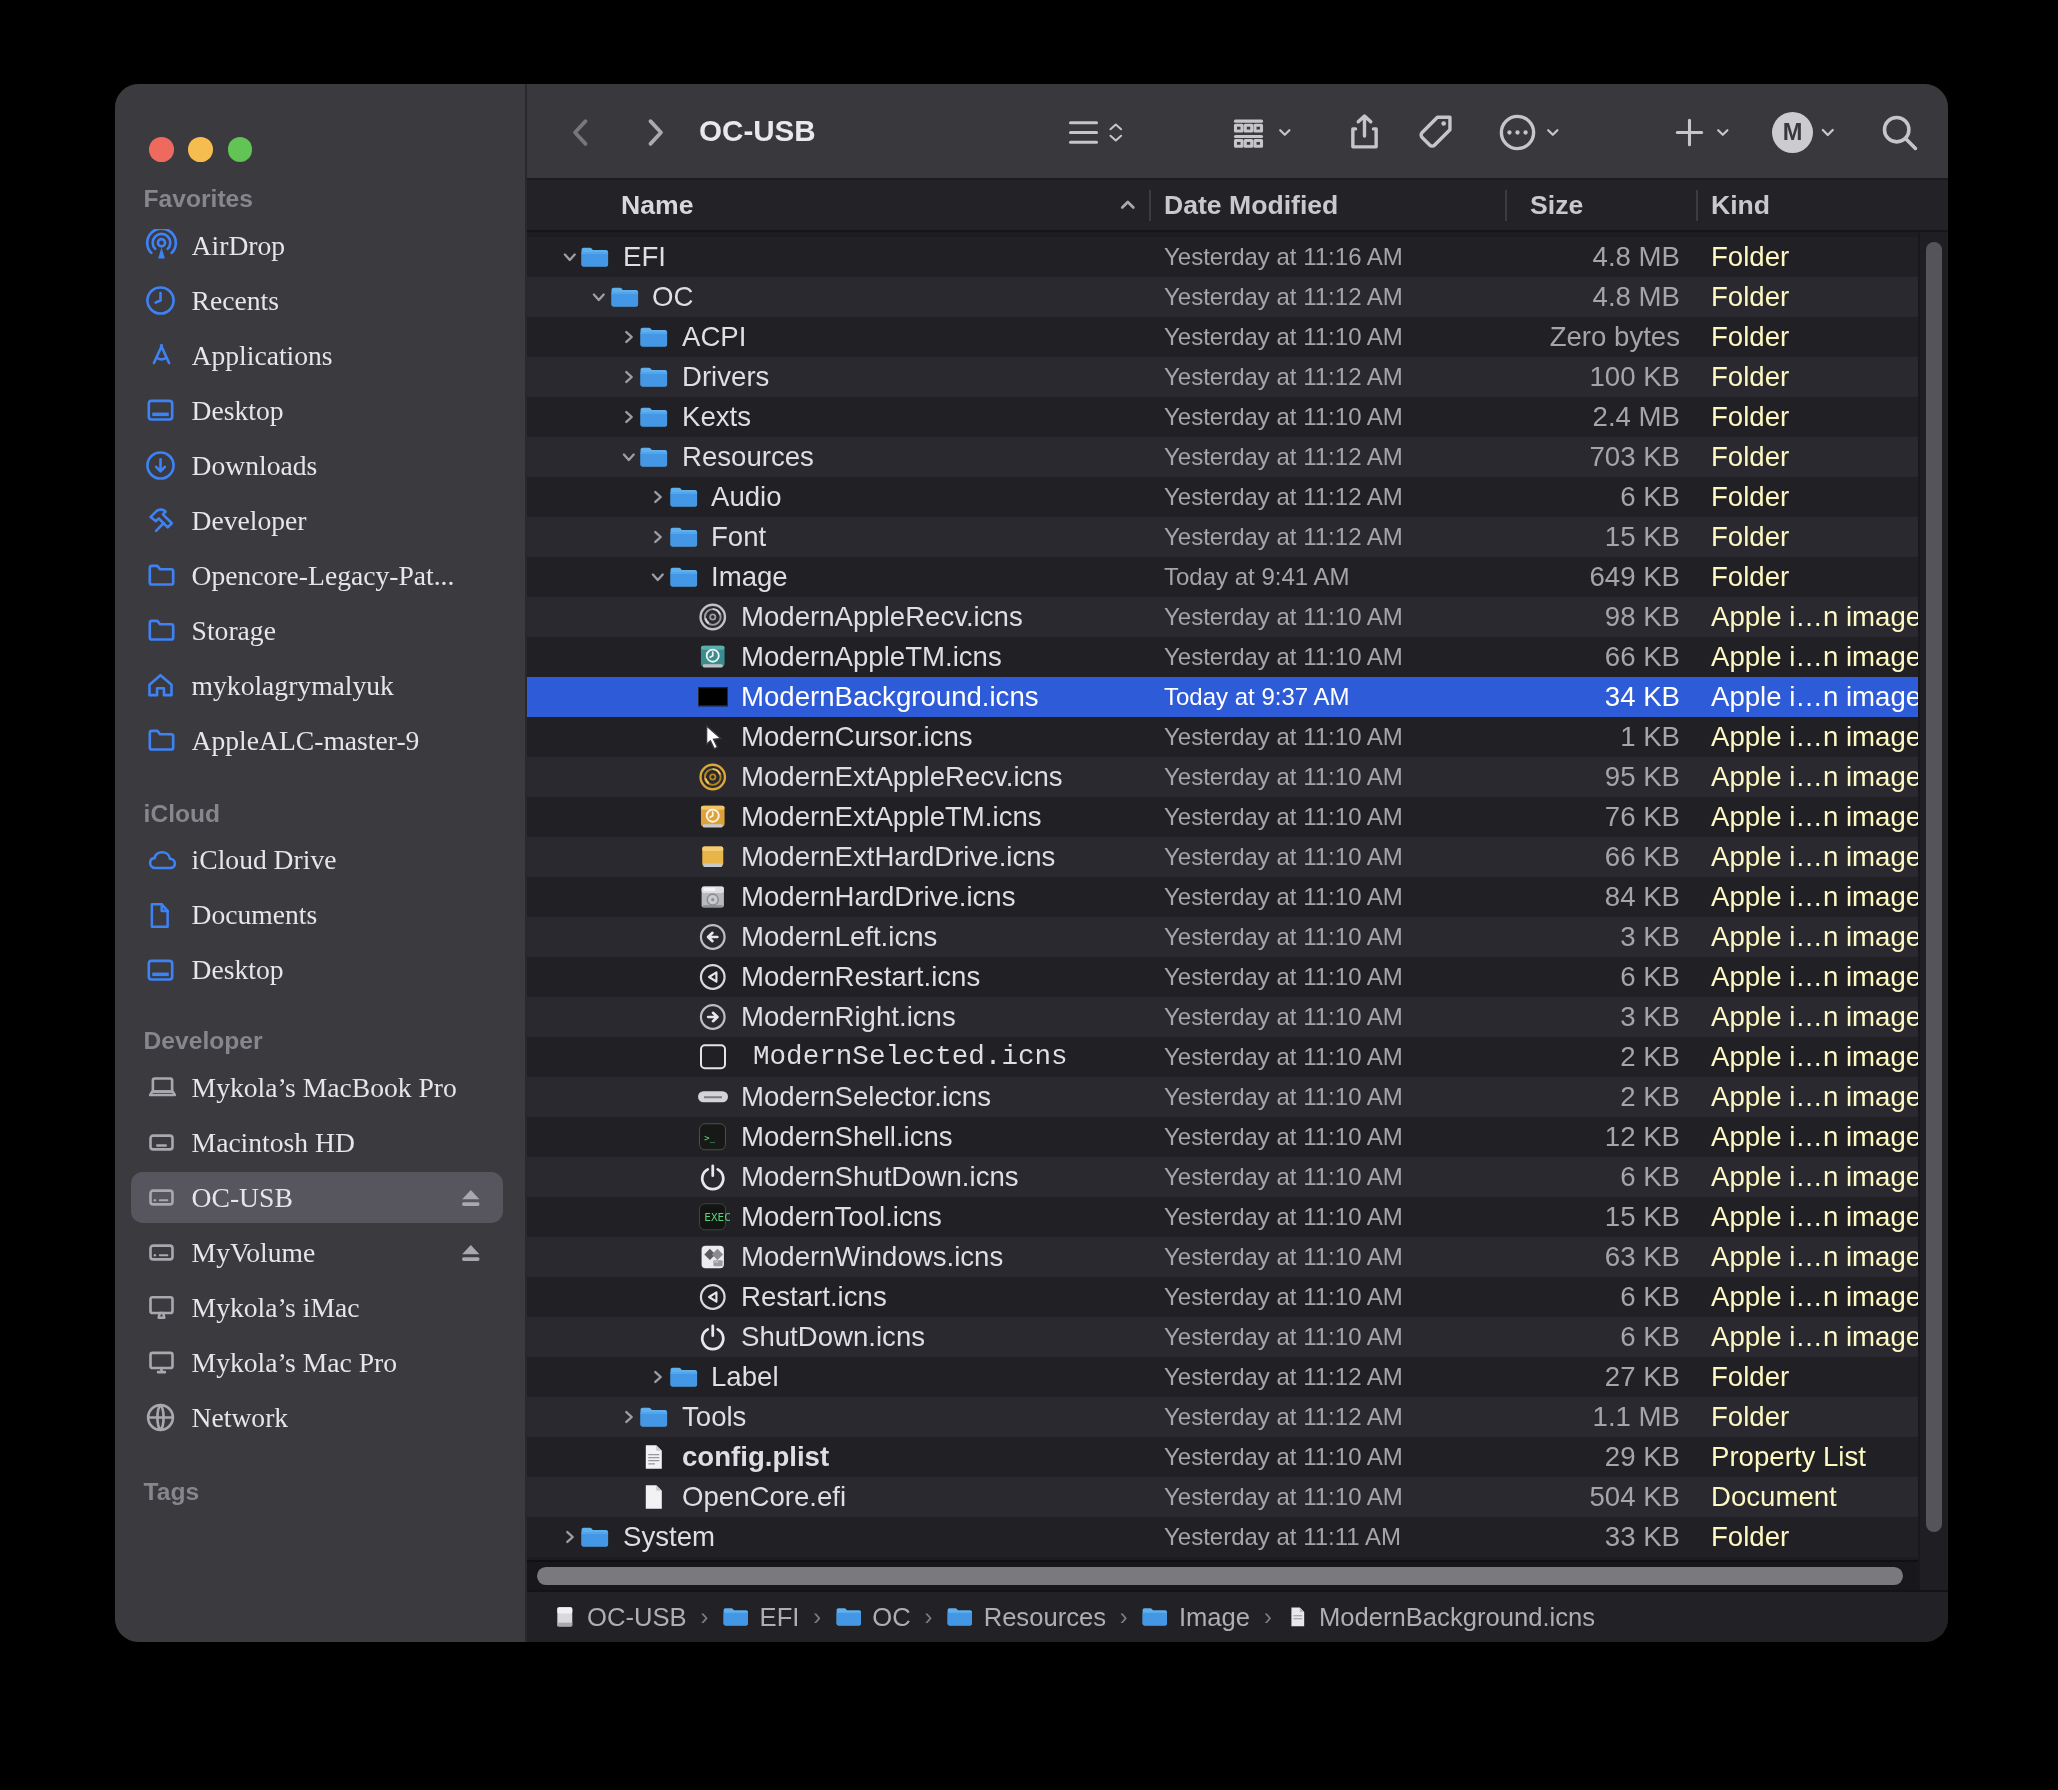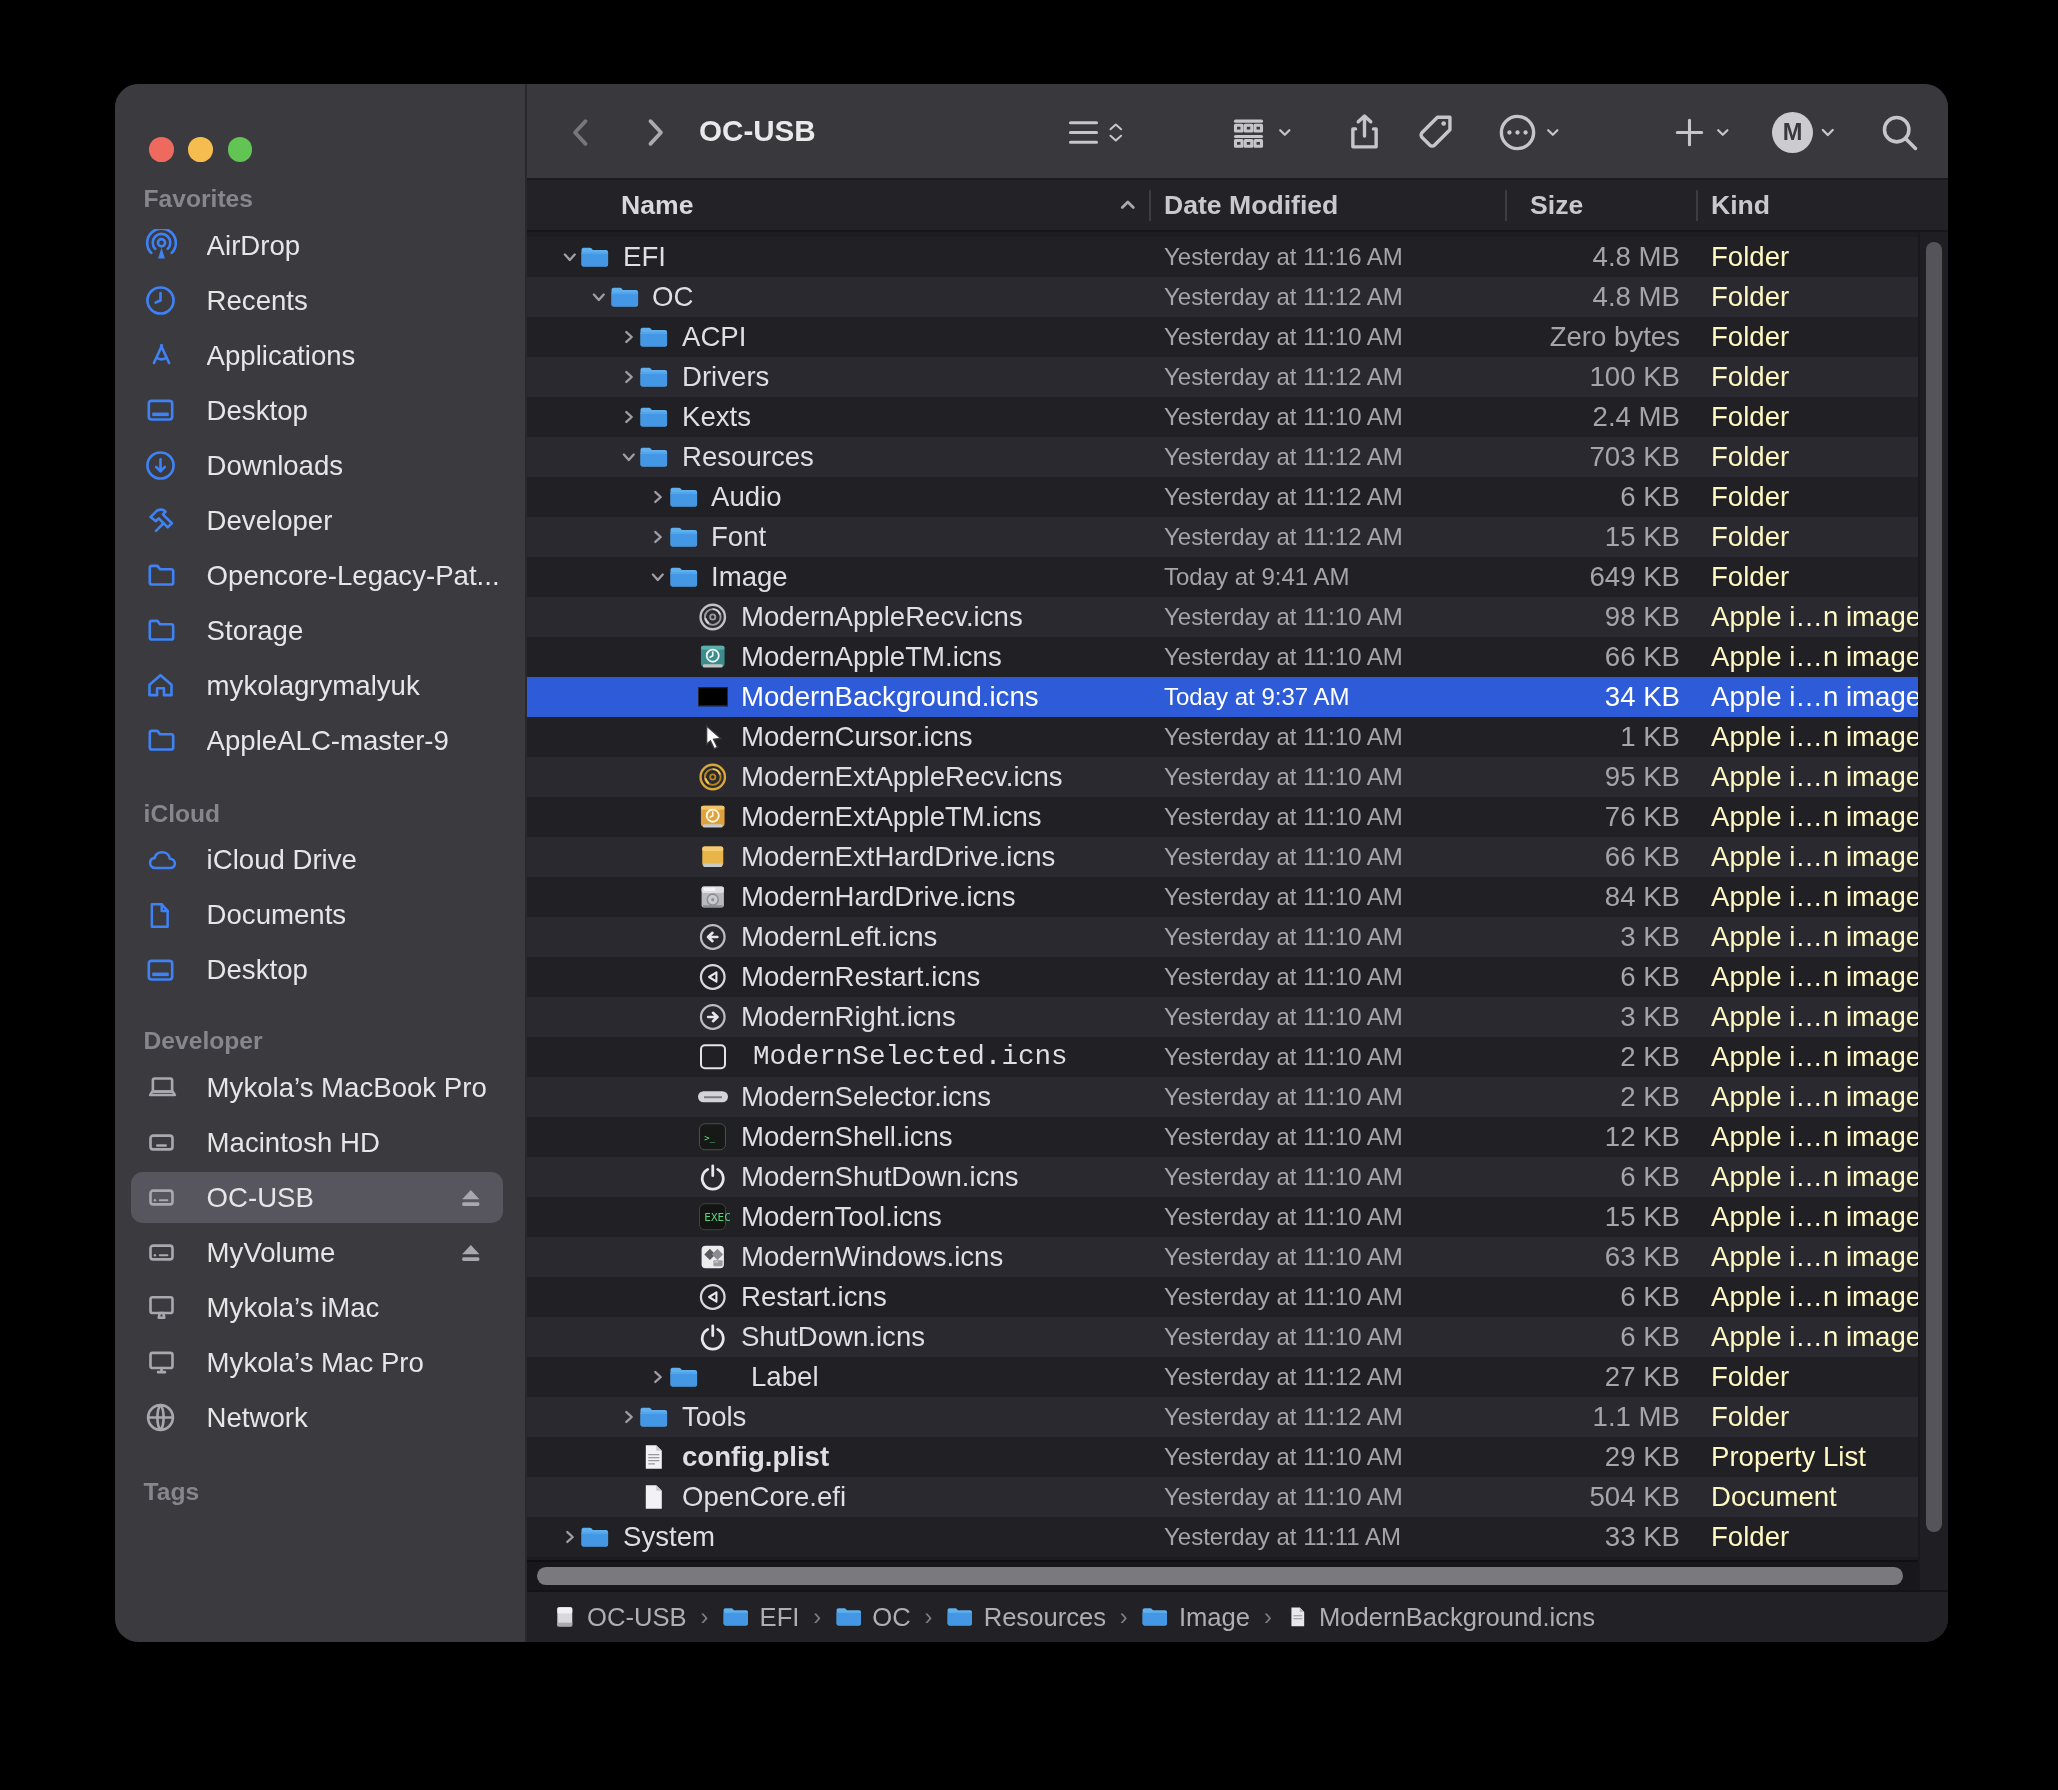--- a/index.html
+++ b/index.html
@@ -8,21 +8,21 @@
   #window{position:absolute;left:115px;top:84px;width:1833px;height:1558px;border-radius:23.6px;
     overflow:hidden;display:flex;background:#1D1C20;box-shadow:0 39px 89px rgba(0,0,0,.8);}
   
   #sidebar{position:relative;width:412px;flex:0 0 412px;background:#3B3A3E;border-right:2px solid #29282C;}
   .tlights{position:absolute;left:34px;top:53px;display:flex;gap:14.8px;}
   .tl{width:24.6px;height:24.6px;border-radius:50%;}
   .side-scroll{position:absolute;left:0;top:0;width:100%;height:100%;padding-top:95px;}
   .side-hdr{height:39px;line-height:39px;padding-left:28.6px;font-size:24.6px;font-weight:700;color:#87868C;}
   .side-item{position:relative;height:55px;display:flex;align-items:center;padding-left:28.6px;color:#E6E5E8;font-size:27.6px;}
   .side-item .sicon{width:43px;height:33px;flex:0 0 43px;display:flex;align-items:center;justify-content:flex-start;}
-  .side-item .slabel{margin-left:20px;white-space:nowrap;overflow:hidden;text-overflow:ellipsis;max-width:296px;}
+  .side-item .slabel{margin-left:5px;white-space:nowrap;overflow:hidden;text-overflow:ellipsis;max-width:296px;font-family:Liberation Serif, serif;}
   .side-item.selected::before{content:"";position:absolute;left:15.8px;right:21.7px;top:2px;bottom:2px;
     background:#57555D;border-radius:11.8px;z-index:0;}
   .side-item>*{position:relative;z-index:1;}
   .eject{position:absolute;right:39px;top:50%;transform:translateY(-50%);z-index:1;}
   .mt-icloud{margin-top:25.6px;} .mt-loc{margin-top:23.6px;} .mt-tags{margin-top:26.6px;}
   
   #main{position:relative;flex:1;display:flex;flex-direction:column;background:#1D1C20;}
   #toolbar{position:relative;height:96px;flex:0 0 96px;background:#39383C;border-bottom:2px solid #1B1A1D;}
   .tbtn{position:absolute;top:0;height:96px;display:flex;align-items:center;color:#C6C5C9;}
   #wintitle{position:absolute;left:172px;top:0;height:93px;line-height:93px;font-size:29.6px;font-weight:700;color:#E9E8EA;}
@@ -768,21 +768,21 @@
                 <path d="M9.5 7 L15 12 L9.5 17" stroke="#9E9DA3" stroke-width="2.4" fill="none" stroke-linecap="round" stroke-linejoin="round"></path>
               </svg>
             </span>
             <span class="ric" style="left: 141px;">
               <svg width="29.6" height="23.6" viewBox="0 0 30 24">
   <path d="M1.5 4.5 C1.5 3.4 2.4 2.5 3.5 2.5 H10 C10.9 2.5 11.5 2.8 12 3.5 L13 4.8 H26.5 C27.6 4.8 28.5 5.7 28.5 6.8 V19.5 C28.5 20.6 27.6 21.5 26.5 21.5 H3.5 C2.4 21.5 1.5 20.6 1.5 19.5 Z" fill="#5FB0EC"></path>
   <path d="M1.5 7.5 H28.5 V19.5 C28.5 20.6 27.6 21.5 26.5 21.5 H3.5 C2.4 21.5 1.5 20.6 1.5 19.5 Z" fill="#4497E4"></path>
   <path d="M1.5 7.5 H28.5 V9 H1.5 Z" fill="#54A6E9"></path>
               </svg>
             </span>
-            <span class="cell-name" style="left: 184px; margin-left: 40px;">Label</span>
+            <span class="cell-name" style="left: 184px;">Label</span>
             <span class="cell-date">Yesterday at 11:12 AM</span>
             <span class="cell-size">27 KB</span>
             <span class="cell-kind">Folder</span>
           </div>
           <div class="row light">
             <span class="disc" style="left: 89px;">
               <svg width="23.6" height="23.6" viewBox="0 0 24 24" fill="none">
                 <path d="M9.5 7 L15 12 L9.5 17" stroke="#9E9DA3" stroke-width="2.4" fill="none" stroke-linecap="round" stroke-linejoin="round"></path>
               </svg>
             </span>

